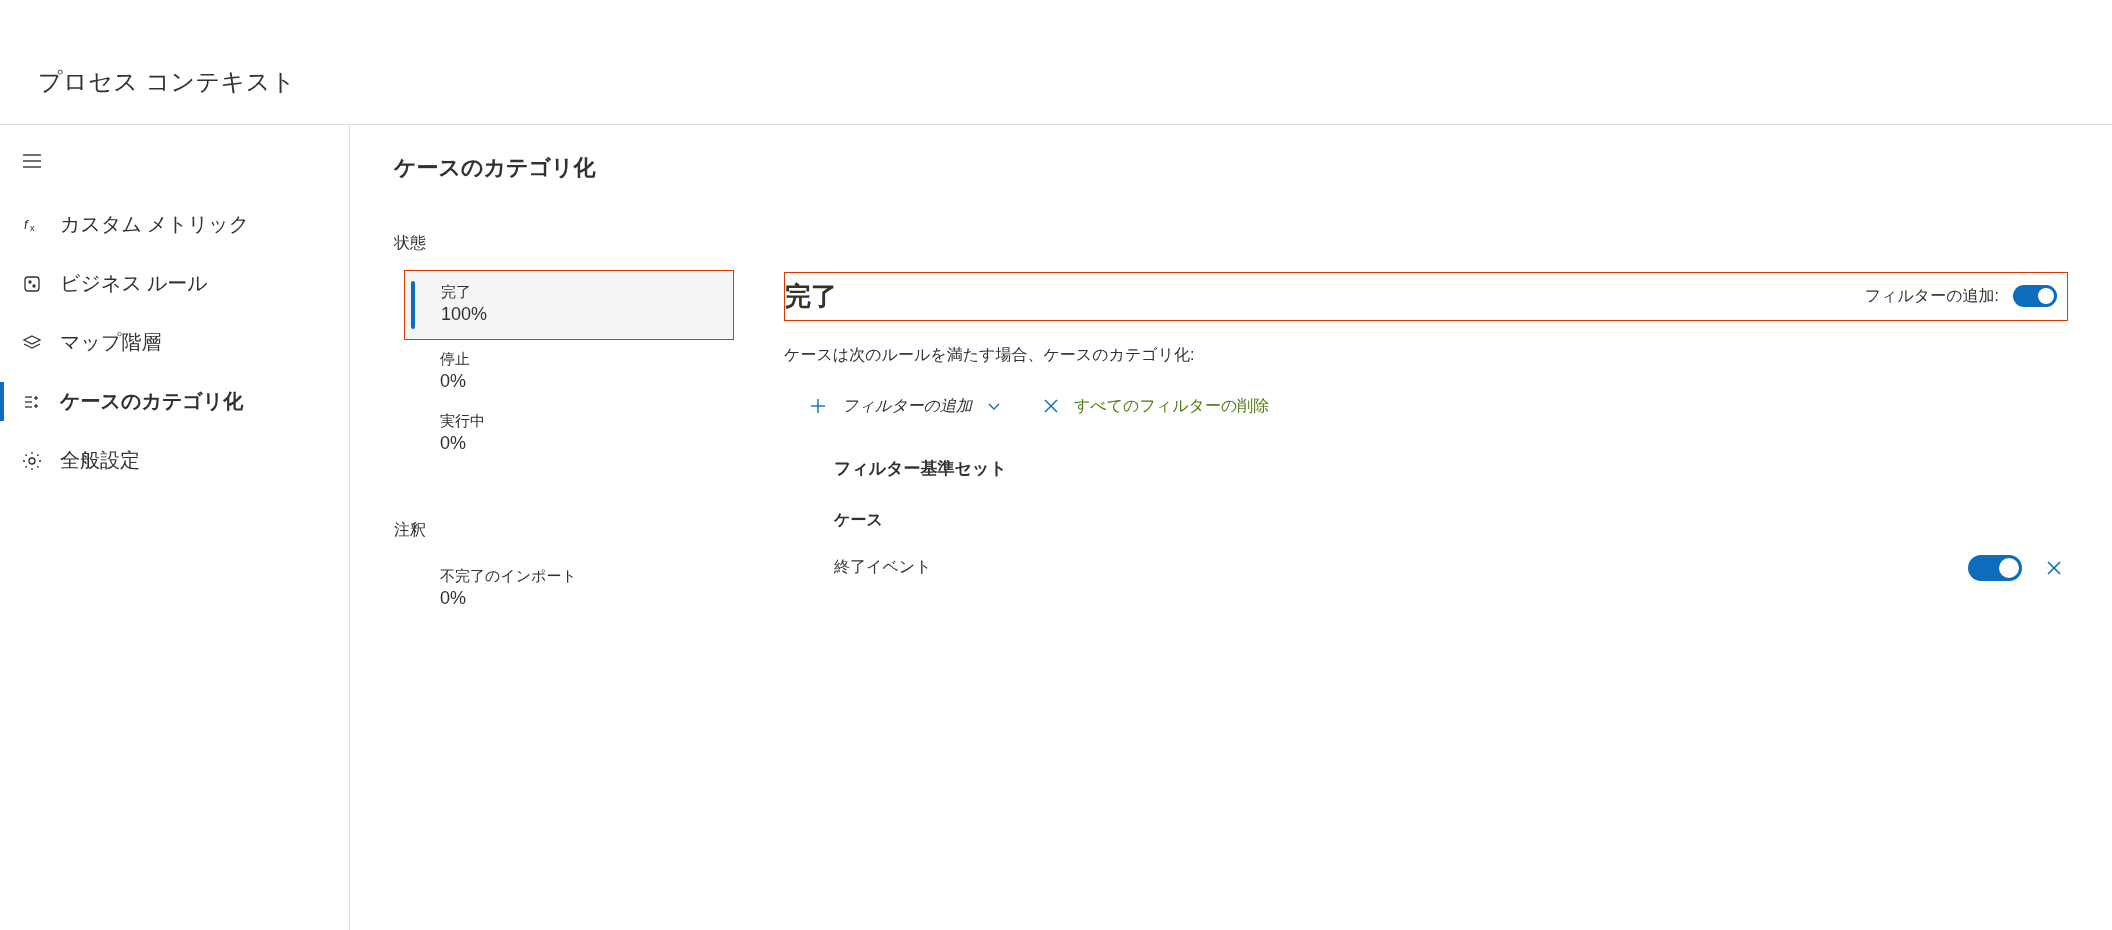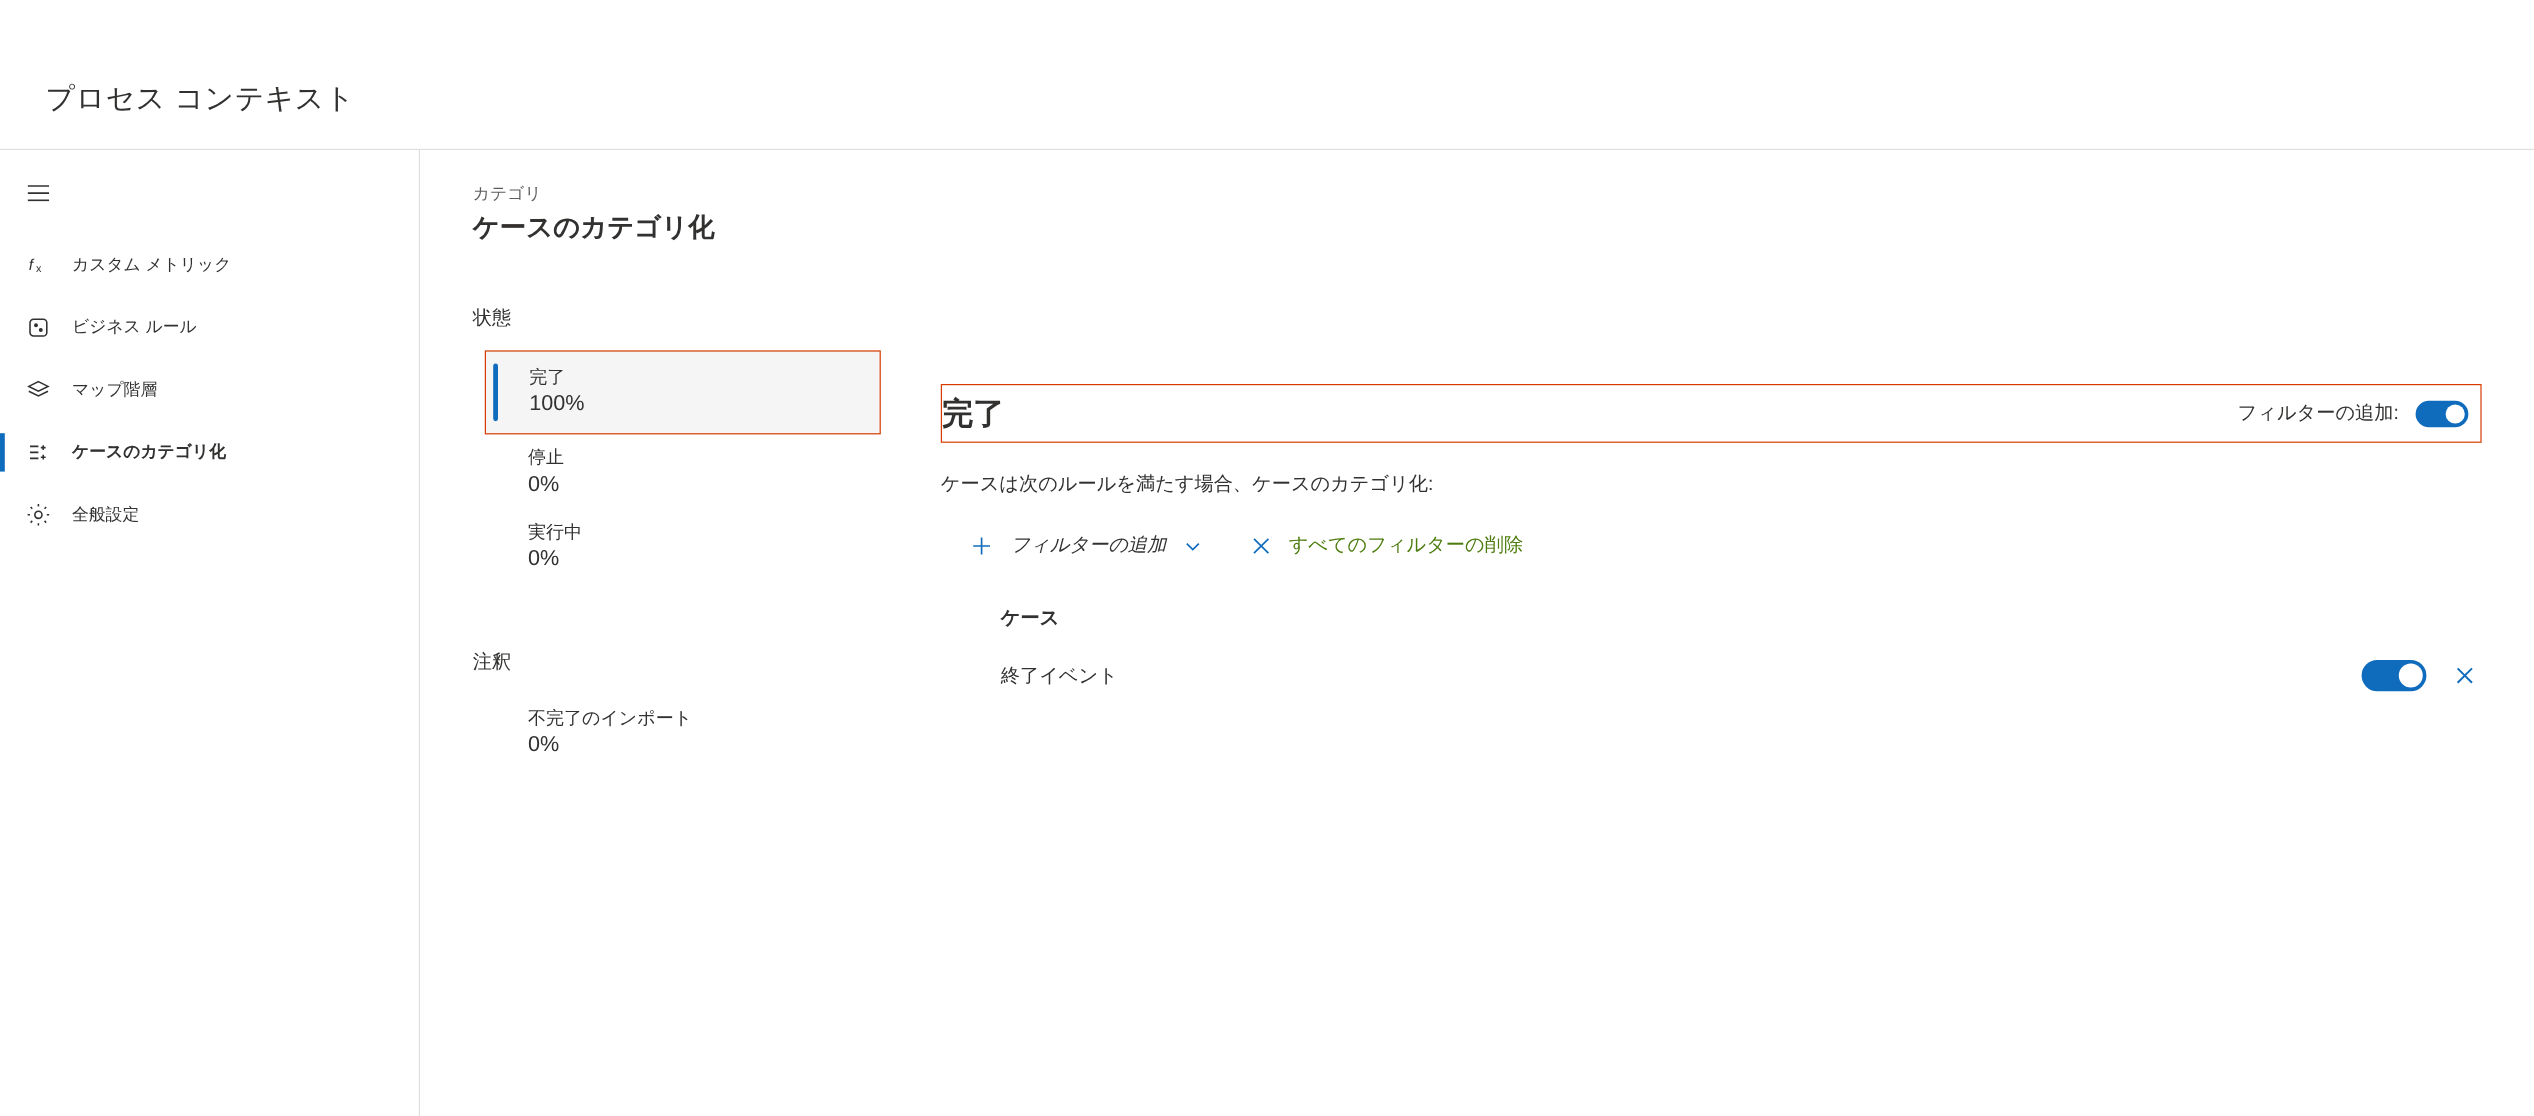--- a/index.html
+++ b/index.html
@@ -57,21 +57,22 @@
   }
   .sidebar-icon {
     width: 20px;
     height: 20px;
     display: flex;
     align-items: center;
     justify-content: center;
     color: #323130;
   }
   .sidebar-label {
-    font-size: 14px;
+    font-size: 20px;
+    font-family: Liberation Serif, serif;
   }
   .hamburger-item {
     padding: 16px 22px 24px 22px;
     cursor: pointer;
   }
 
   .main {
     flex: 1;
     padding: 28px 44px;
     overflow-y: auto;
@@ -345,21 +346,20 @@
             <circle cx="10" cy="10" r="3"></circle>
             <path d="M10 1v2M10 17v2M3.5 3.5l1.4 1.4M15.1 15.1l1.4 1.4M1 10h2M17 10h2M3.5 16.5l1.4-1.4M15.1 4.9l1.4-1.4"></path>
           </svg>
         </span>
         <span class="sidebar-label">全般設定</span>
       </div>
 
     </div>
 
     <div class="main">
-      <div class="breadcrumb">カテゴリ</div>
       <div class="page-title">ケースのカテゴリ化</div>
 
       <div class="content-row">
 
         <div class="col-status">
           <div class="section-label">状態</div>
 
           <div class="status-card selected">
             <div class="label">完了</div>
             <div class="value">100%</div>
@@ -417,20 +417,21 @@
                 <svg width="18" height="18" viewBox="0 0 18 18" stroke="currentColor" stroke-width="1.4" fill="none">
                   <line x1="3" y1="3" x2="15" y2="15"></line>
                   <line x1="15" y1="3" x2="3" y2="15"></line>
                 </svg>
               </span>
               <span>すべてのフィルターの削除</span>
             </div>
           </div>
 
           <div class="filter-set">
+            <div class="filter-set-title">フィルター基準セット</div>
             <div class="case-label">ケース</div>
             <div class="event-row">
               <div class="event-row-left">終了イベント</div>
               <div class="event-row-right">
                 <div class="toggle-big">
                   <div class="knob"></div>
                 </div>
                 <span class="x-close">
                   <svg width="20" height="20" viewBox="0 0 20 20" stroke="currentColor" stroke-width="1.6" fill="none">
                     <line x1="4" y1="4" x2="16" y2="16"></line>

